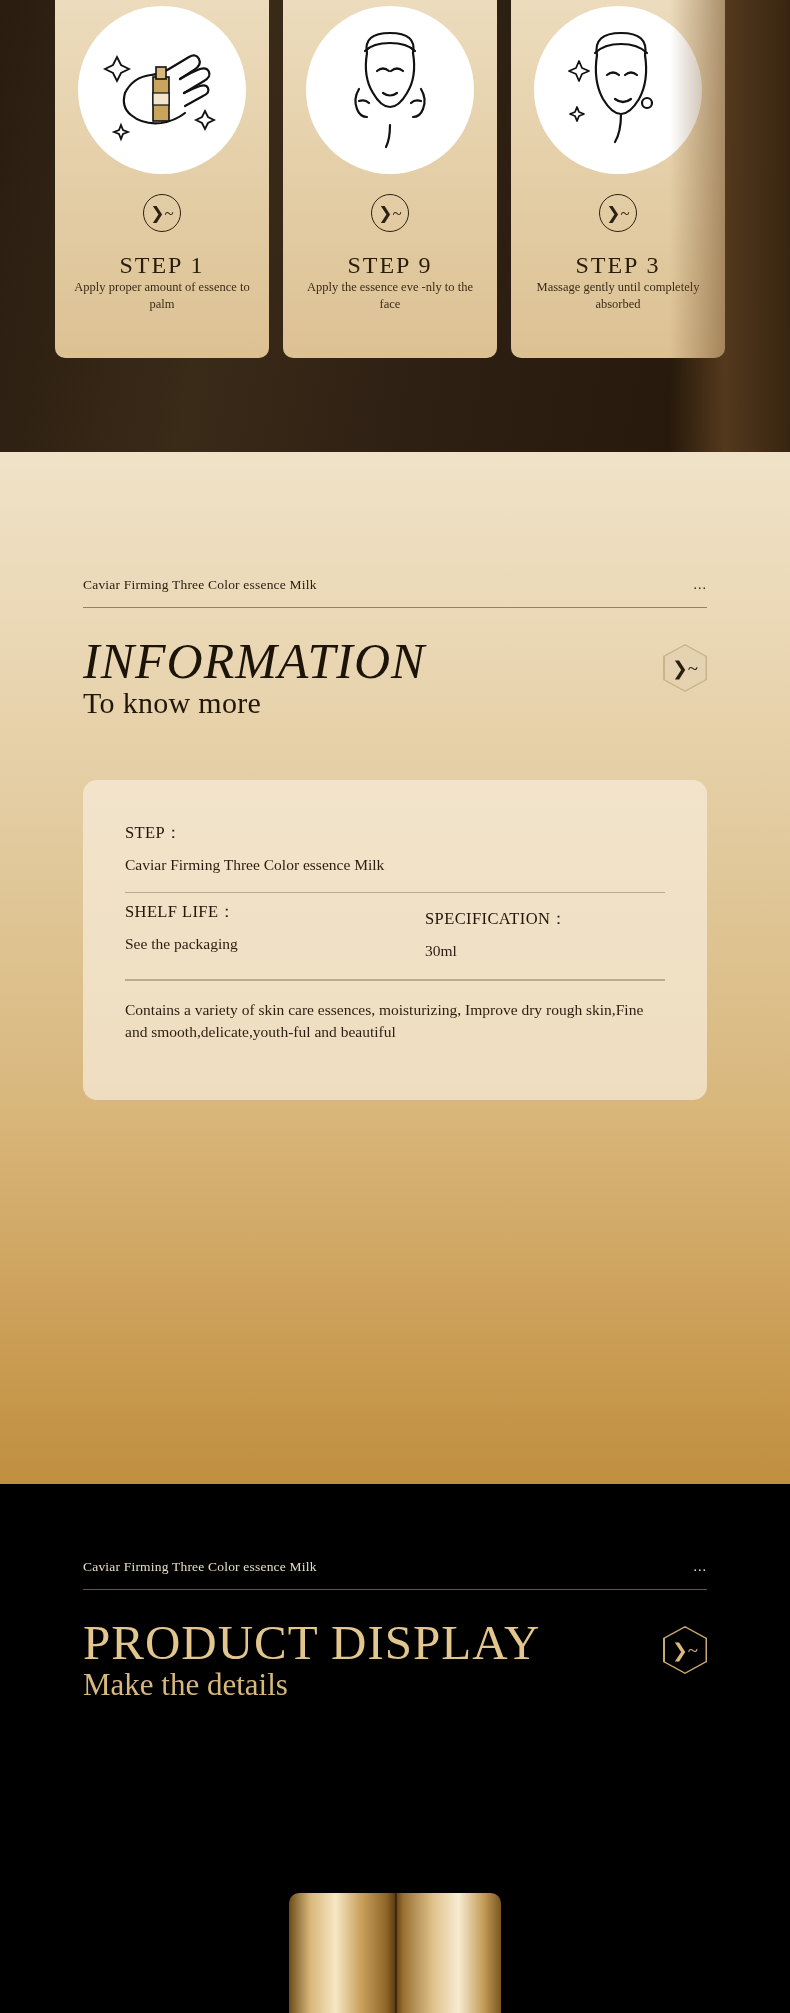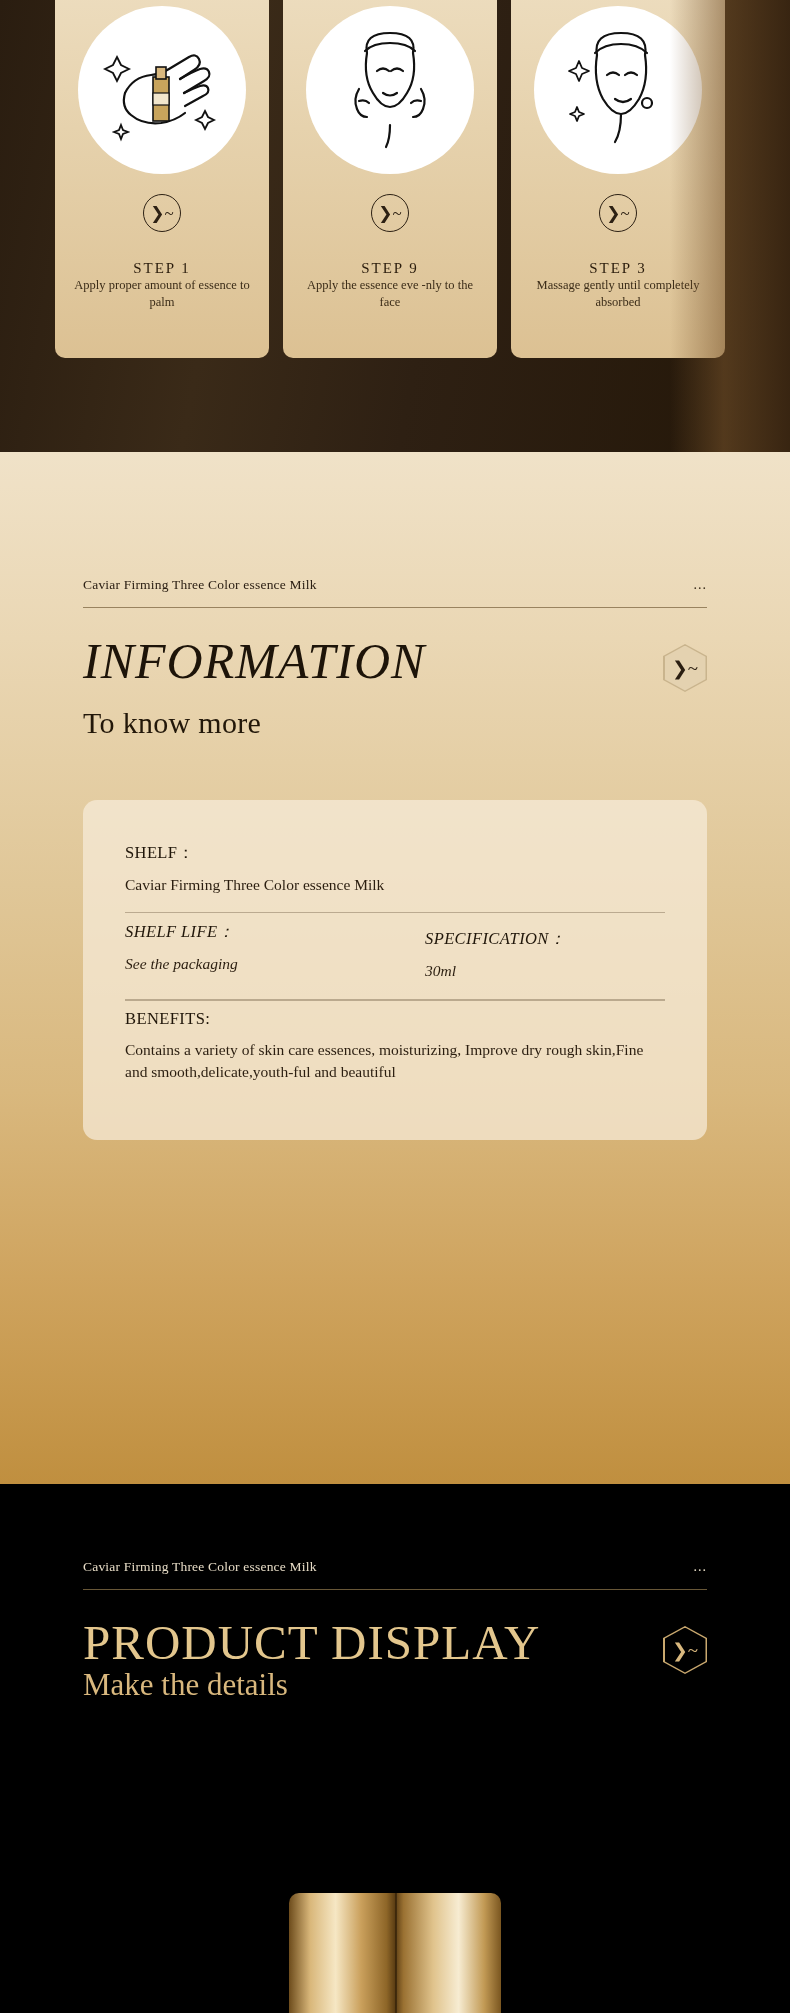--- a/index.html
+++ b/index.html
@@ -61,22 +61,22 @@
   }
   .step-badge {
     width: 38px; height: 38px;
     border-radius: 50%;
     border: 1.4px solid #2d2114;
     margin-top: 20px;
     display: flex; align-items: center; justify-content: center;
     font-size: 17px; color: #2d2114;
   }
   .step-title {
-    margin-top: 28px;
-    font-size: 15px;
+    margin-top: 20px;
+    font-size: 24px;
     letter-spacing: 2px;
     color: #2a1c0c;
   }
   .step-desc {
     font-size: 12.5px;
     line-height: 1.35;
     text-align: center;
     color: #3b2c18;
     width: 180px;
   }
@@ -115,21 +115,20 @@
   .head-title {
     font-size: 50px;
     letter-spacing: 1px;
     color: #1d1409;
     line-height: 1;
     font-style: italic;
   }
   .head-sub {
     font-size: 30px;
     color: #221709;
-    margin-top: 20px;
     letter-spacing: .3px;
   }
   .hex-badge {
     width: 44px; height: 48px;
     margin-top: 8px;
     display: flex; align-items: center; justify-content: center;
     color: #2a1e11;
     font-size: 19px;
     clip-path: polygon(50% 0%, 100% 25%, 100% 75%, 50% 100%, 0% 75%, 0% 25%);
     border: 0;
@@ -155,21 +154,21 @@
     letter-spacing: .4px;
   }
   .field-value {
     font-size: 15.5px;
     color: #2b1e10;
     margin-top: 10px;
     line-height: 1.45;
   }
   .field-block { padding: 8px 0 16px 0; }
   .field-sep { height: 1px; background: rgba(90,70,42,.35); }
-  .two-col { display: flex; font-style: italic; }
+  .two-col { display: flex; }
   .two-col > div { flex: 1; }
   .two-col > div:nth-child(2) { padding-left: 60px; margin-top: 7px; }
 
   
   .display-section {
     position: absolute;
     top: 1484px; left: 0;
     width: 790px;
     height: 529px;
     background: #000;
@@ -324,41 +323,40 @@
           <div class="head-sub">To know more</div>
         </div>
         <div class="hex-badge">
             <span class="inner">❯~</span>
           </div>
       </div>
 
       <div class="info-card">
 
         <div class="field-block">
-          <div class="field-label">SHELF：</div>
+          <div class="field-label">STEP：</div>
           <div class="field-value">Caviar Firming Three Color essence Milk</div>
         </div>
         <div class="field-sep"></div>
 
         <div class="field-block two-col">
           <div>
             <div class="field-label">SHELF LIFE：</div>
             <div class="field-value">See the packaging</div>
           </div>
           <div>
             <div class="field-label">SPECIFICATION：</div>
             <div class="field-value">30ml</div>
           </div>
         </div>
         <div class="field-sep"></div>
 
         <div class="field-sep"></div>
 
         <div class="field-block">
-          <div class="field-label">BENEFITS:</div>
           <div class="field-value">Contains a variety  of  skin  care  essences, moisturizing, Improve dry rough skin,Fine and smooth,delicate,youth-ful and beautiful</div>
         </div>
 
       </div>
     </div>
   </div>
 
   <div class="display-section">
     <div class="sec-inner">
       <div class="eyebrow-row">

